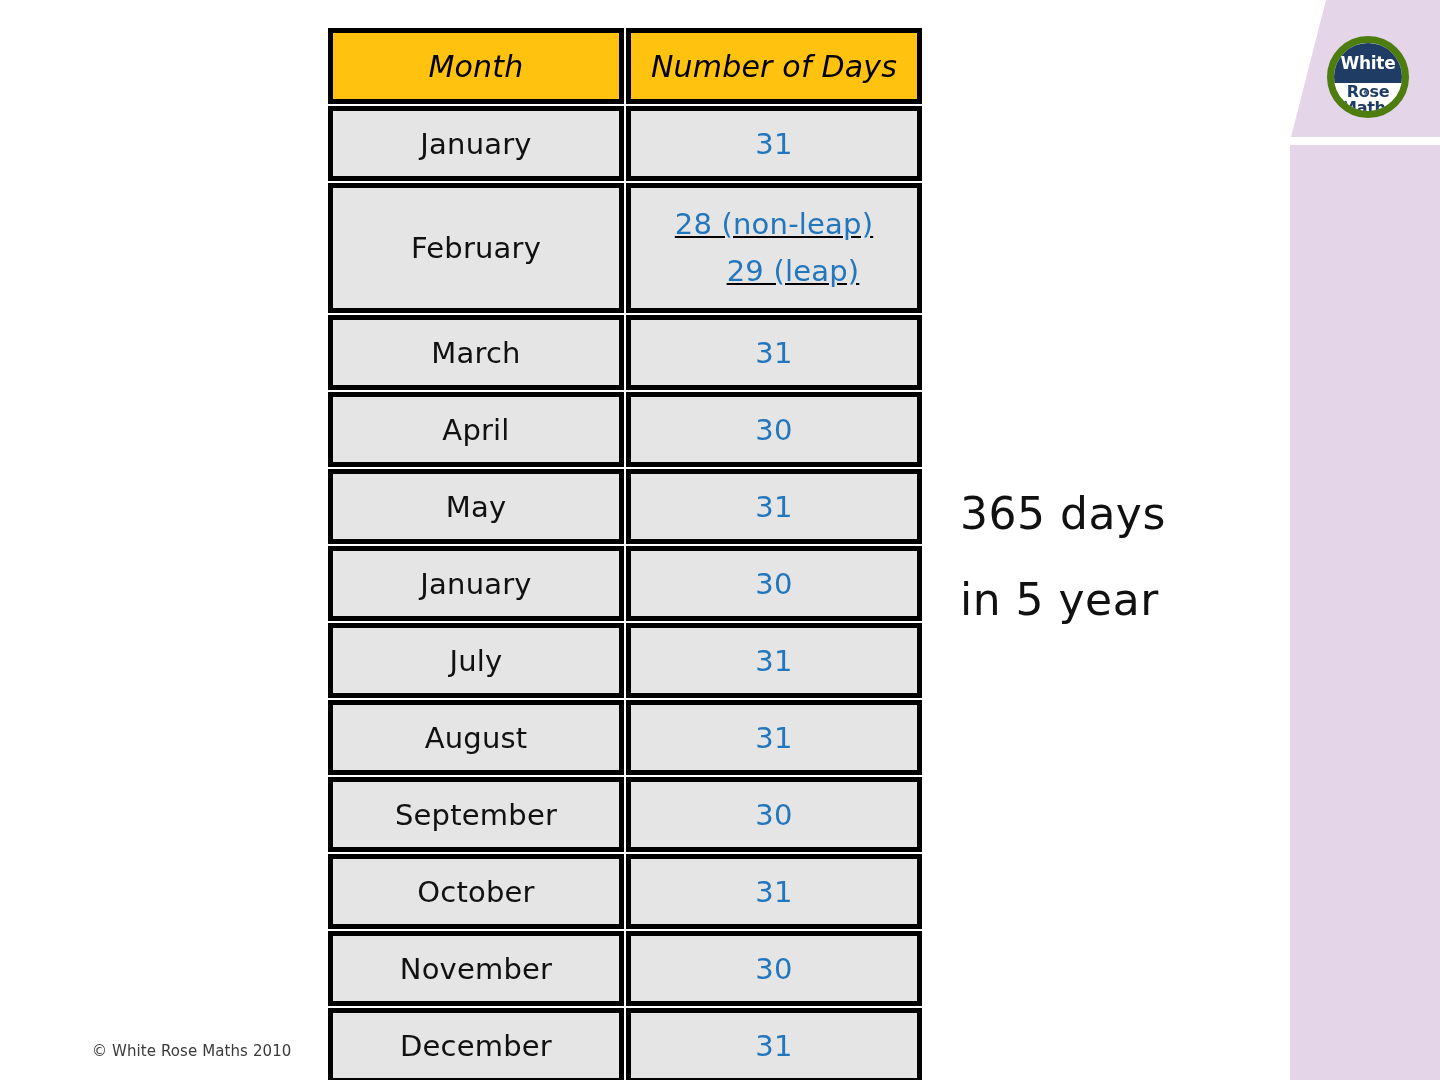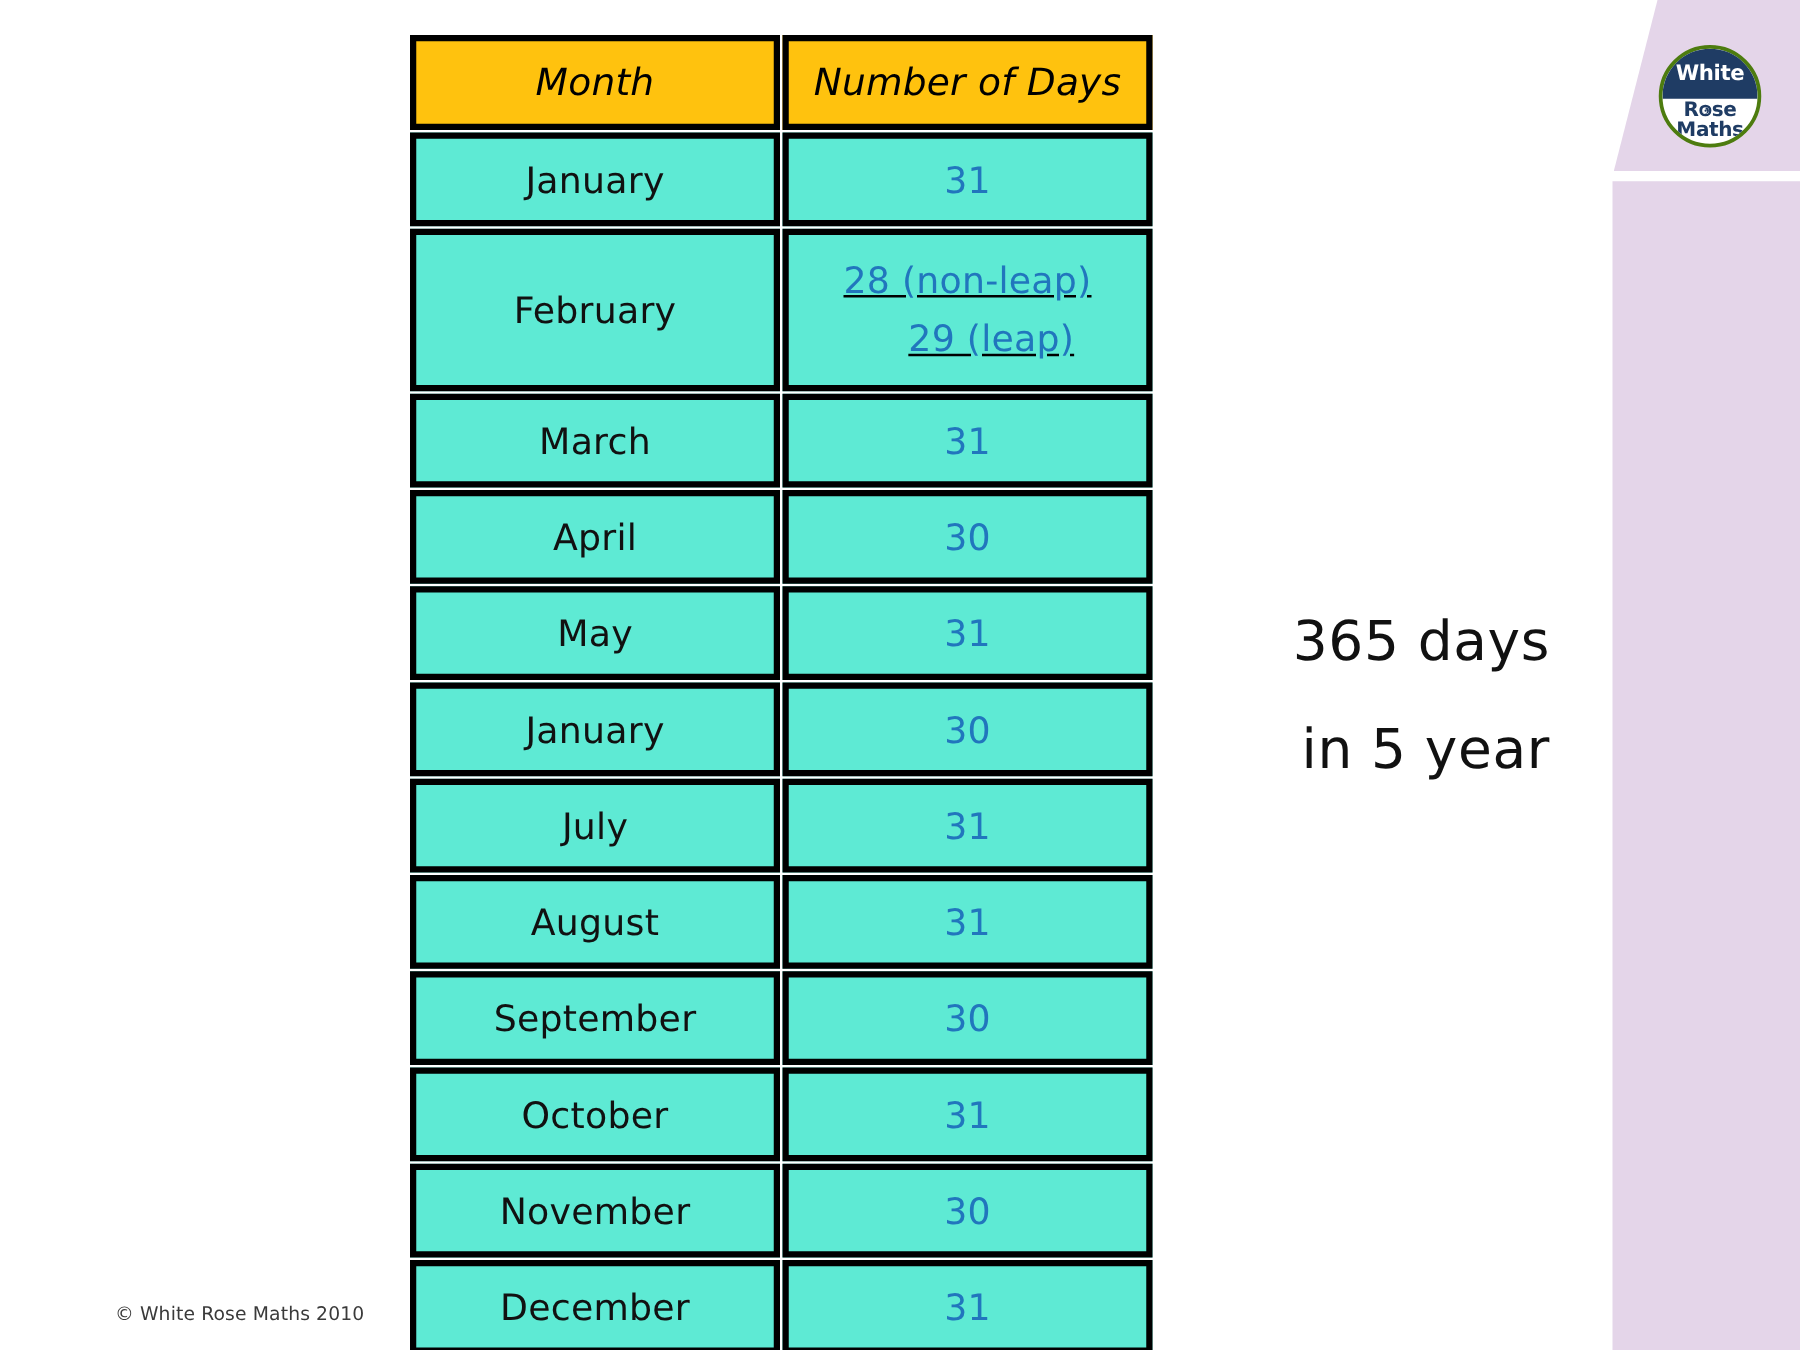--- a/index.html
+++ b/index.html
@@ -36,21 +36,21 @@
 
   
   #wrm-logo {
     position: absolute;
     left: 1327px;
     top: 36px;
     width: 82px;
     height: 82px;
     border-radius: 50%;
     background: #ffffff;
-    border: 3px solid #4d7c0f;
+    border: 7px solid #4d7c0f;
     box-sizing: border-box;
     overflow: hidden;
   }
   #wrm-logo .logo-top {
     position: absolute;
     left: 0; top: 0;
     width: 100%;
     height: 40px;
     background: #1f3c64;
     display: flex;
@@ -107,21 +107,21 @@
     display: flex;
     width: 100%;
     margin-bottom: 2px;
   }
   .tbl-cell {
     border: 5px solid #000000;
     box-sizing: border-box;
     display: flex;
     align-items: center;
     justify-content: center;
-    background: #5eead4;
+    background: #e5e5e5;
   }
   .cell-month { width: 297px; }
   .cell-days  { width: 297px; margin-left: 2px; }
 
   .header-row .tbl-cell {
     background: #ffc20e;
     height: 76px;
     font-style: italic;
   }
   .header-row .tbl-cell span {
@@ -159,21 +159,21 @@
     line-height: 1;
     margin-left: 38px;
   }
 
   
   #summary-note {
     position: absolute;
     left: 960px;
     top: 492px;
     width: 280px;
-    text-align: right;
+    text-align: left;
     color: #111111;
   }
   #summary-note .note-line {
     display: block;
     font-size: 44px;
     line-height: 1;
     letter-spacing: 0.5px;
   }
   #summary-note .note-line-2 { margin-top: 42px; }
 

